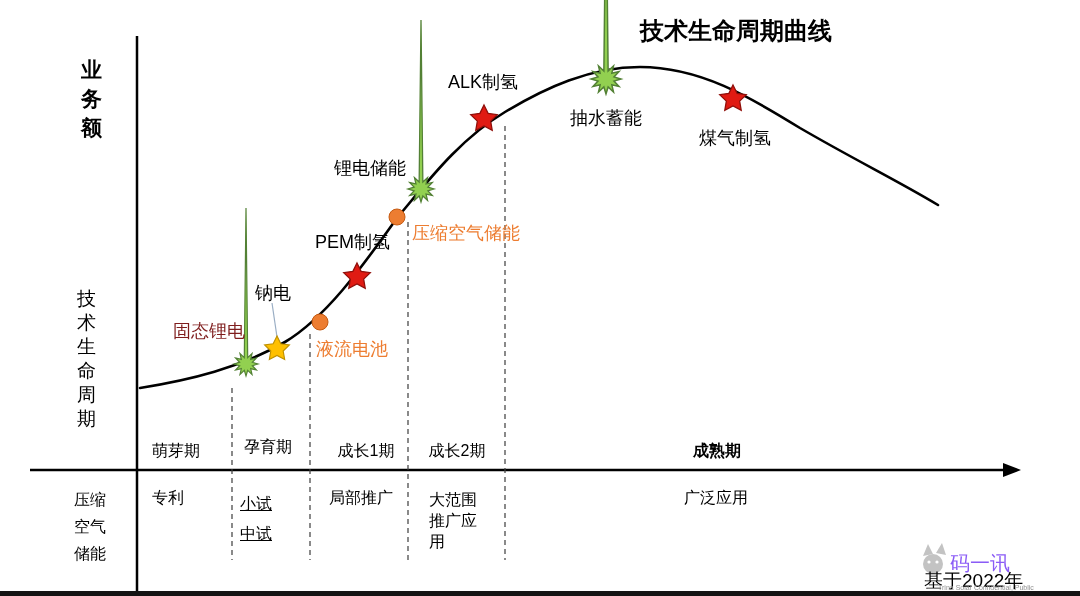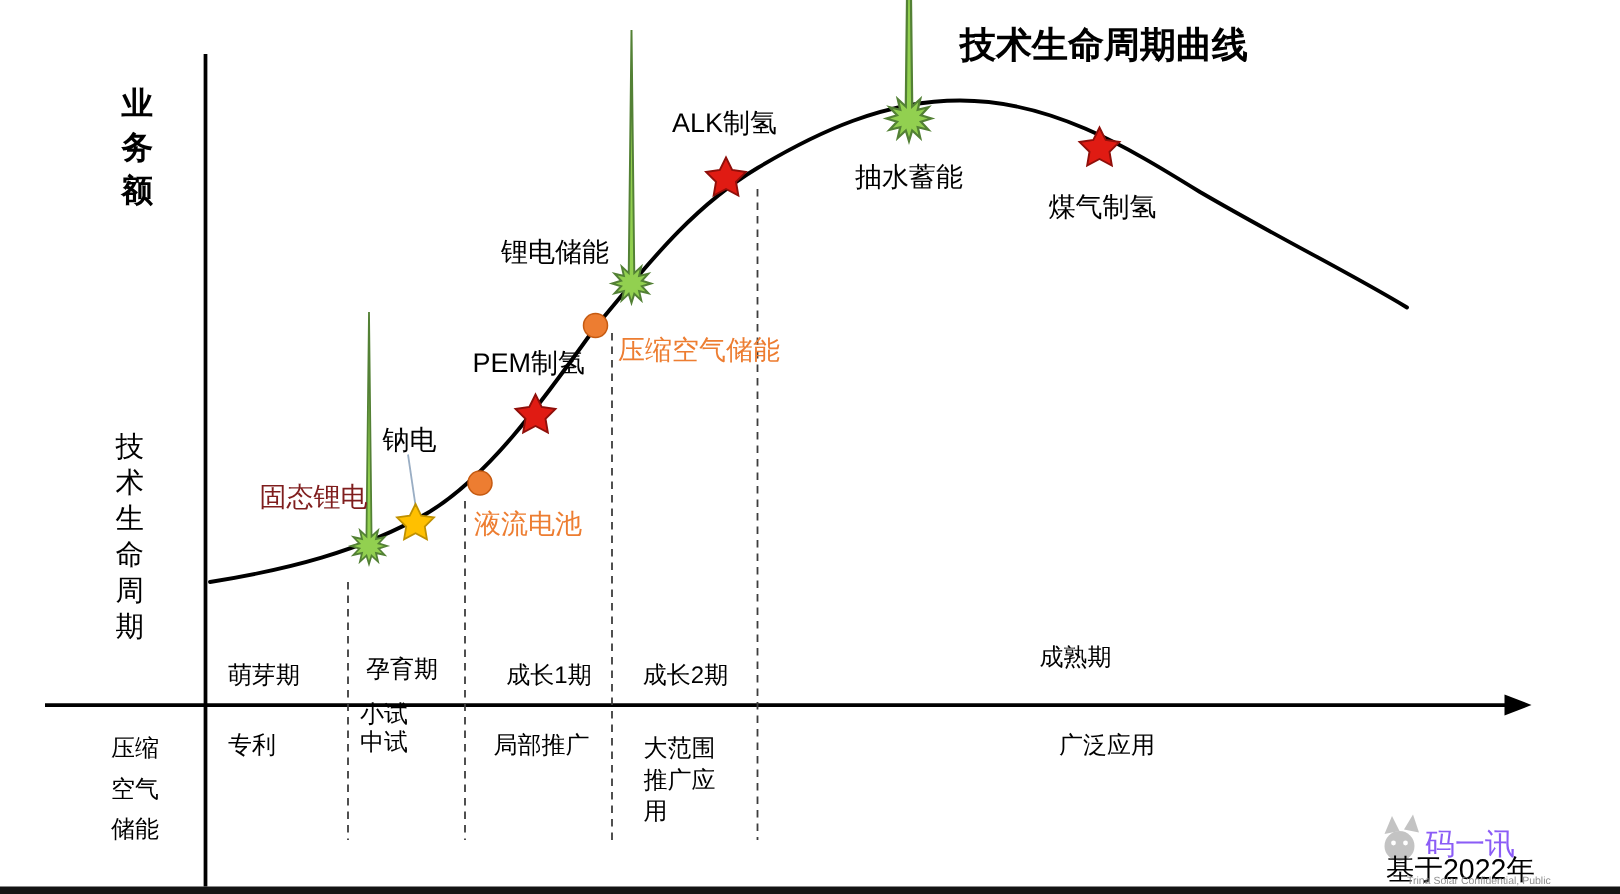--- a/index.html
+++ b/index.html
@@ -82,27 +82,27 @@
   <div class="lbl vstack ylab" style="left:81px;top:55px;">业务额</div>
 
   <div class="lbl vstack leftlab" style="left:77px;top:287px;">技术生命周期</div>
 
   <div class="lbl vstack blcorner" style="left:74px;top:486px;">压缩空气储能</div>
 
   <div class="lbl stage" style="left:176px;top:442px;">萌芽期</div>
   <div class="lbl stage" style="left:268px;top:438px;">孕育期</div>
   <div class="lbl stage" style="left:366px;top:442px;">成长1期</div>
   <div class="lbl stage" style="left:457px;top:442px;">成长2期</div>
-  <div class="lbl stage" style="left:717px;top:430px;">成熟期</div>
+  <div class="lbl stage" style="left:717px;top:442px;font-weight:bold;">成熟期</div>
 
   <div class="lbl app" style="left:152px;top:489px;">专利</div>
-  <div class="lbl app wrap" style="left:240px;top:467px;width:36px;line-height:19px;">小试中试</div>
+  <div class="lbl app wrap" style="left:240px;top:489px;width:36px;line-height:30px;text-decoration:underline;">小试中试</div>
   <div class="lbl app" style="left:329px;top:489px;text-align:right;">局部推广</div>
   <div class="lbl app wrap" style="left:429px;top:489px;width:52px;line-height:21px;">大范围推广应用</div>
-  <div class="lbl app" style="left:684px;top:489px;margin-left:22px;">广泛应用</div>
+  <div class="lbl app" style="left:684px;top:489px;">广泛应用</div>
 
   <div class="lbl tech" style="left: 173px; top: 321px; color: #7f1d1d;">固态锂电</div>
   <div class="lbl tech" style="left: 255px; top: 283px; color: rgb(0, 0, 0);">钠电</div>
   <div class="lbl tech" style="left: 316px; top: 339px; color: rgb(237, 125, 49);">液流电池</div>
   <div class="lbl tech" style="left: 287px; top: 232px; color: rgb(0, 0, 0); margin-left: 28px;">PEM制氢</div>
   <div class="lbl tech" style="left: 412px; top: 223px; color: rgb(237, 125, 49);">压缩空气储能</div>
   <div class="lbl tech" style="left: 334px; top: 158px; color: rgb(0, 0, 0);">锂电储能</div>
   <div class="lbl tech" style="left: 448px; top: 72px; color: rgb(0, 0, 0); text-align: right;">ALK制氢</div>
   <div class="lbl tech" style="left: 570px; top: 108px; color: rgb(0, 0, 0);">抽水蓄能</div>
   <div class="lbl tech" style="left: 699px; top: 128px; color: rgb(0, 0, 0);">煤气制氢</div>

